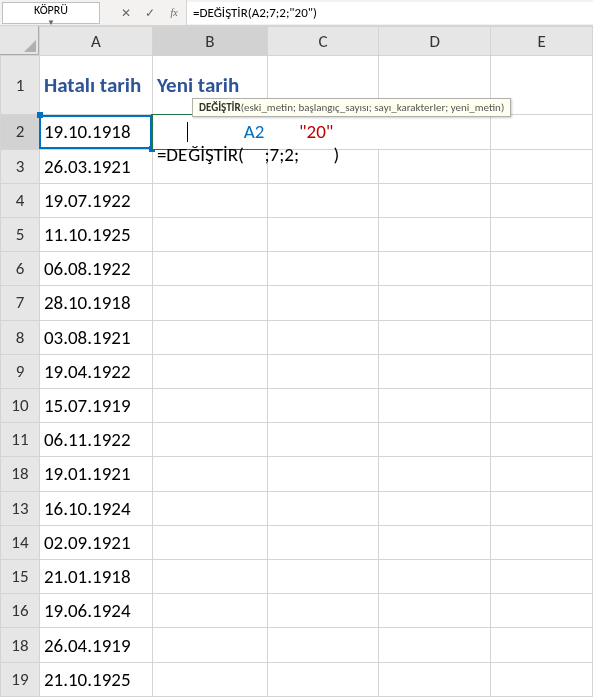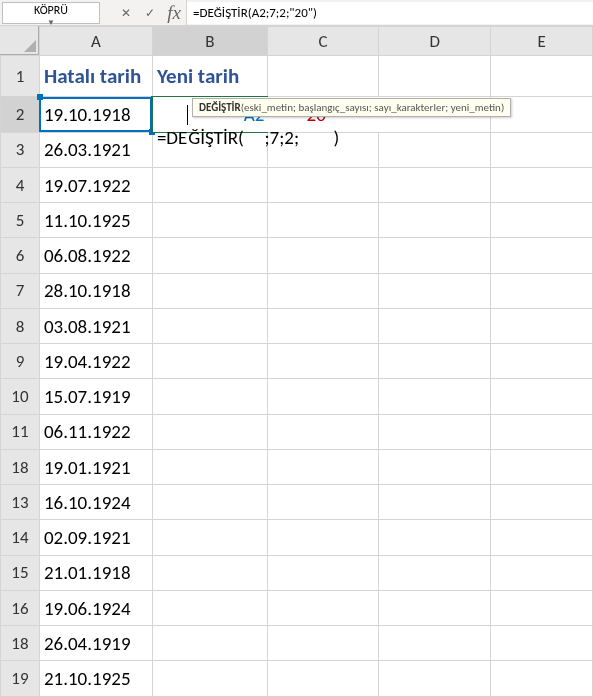--- a/index.html
+++ b/index.html
@@ -56,21 +56,21 @@
       width: 16px;
       display: flex;
       align-items: center;
       justify-content: center;
       color: #666;
       font-size: 12px;
     }
     .fx-icon {
       font-style: italic;
       font-family: 'Times New Roman', serif;
-      font-size: 19px;
+      font-size: 10px;
     }
     .formula-input {
       flex: 1;
       height: 22px;
       background: #ffffff;
       border: none;
       padding: 0 6px;
       font-size: 13px;
       font-family: Calibri, Arial, sans-serif;
       display: flex;
@@ -139,21 +139,21 @@
       font-size: 19px;
       height: 34px;
       vertical-align: middle;
       white-space: nowrap;
       overflow: visible;
     }
     .header-cell {
       font-size: 21px;
       font-weight: bold;
       color: #2f5496;
-      padding: 0 4px;
+      padding: 16px 4px;
       height: 40px;
       vertical-align: middle;
     }
     .active-row-hdr {
       background: #d2d2d2;
       border-right: 2px solid #217346;
     }
     .active-col-hdr {
       background: #d2d2d2;
       border-bottom: 2px solid #217346;

